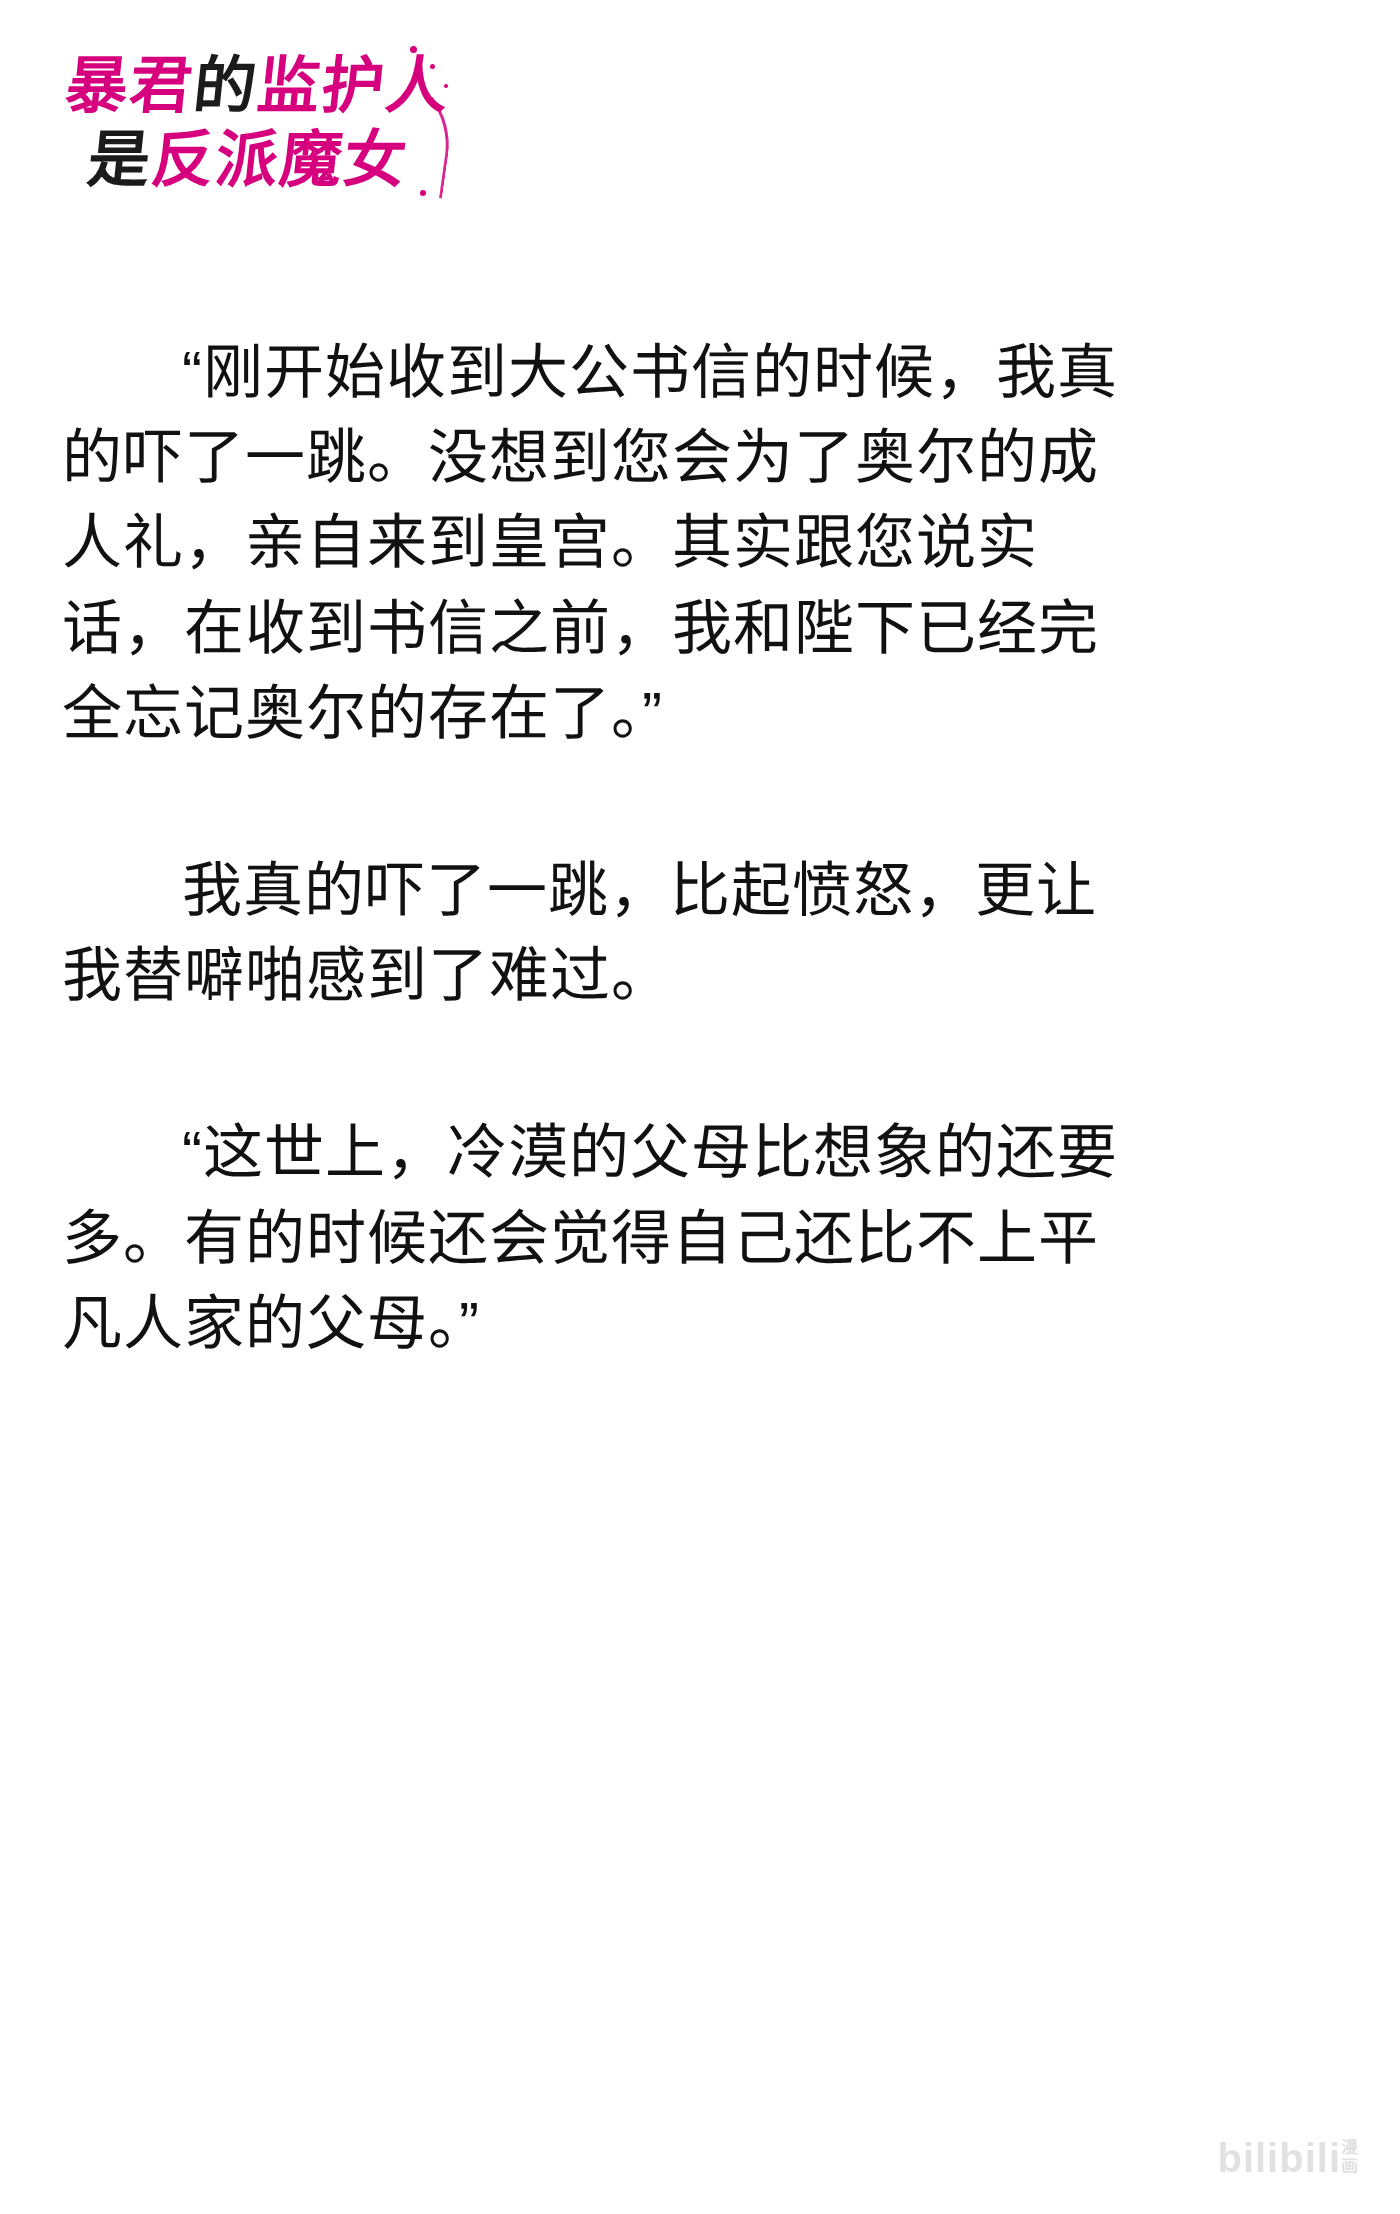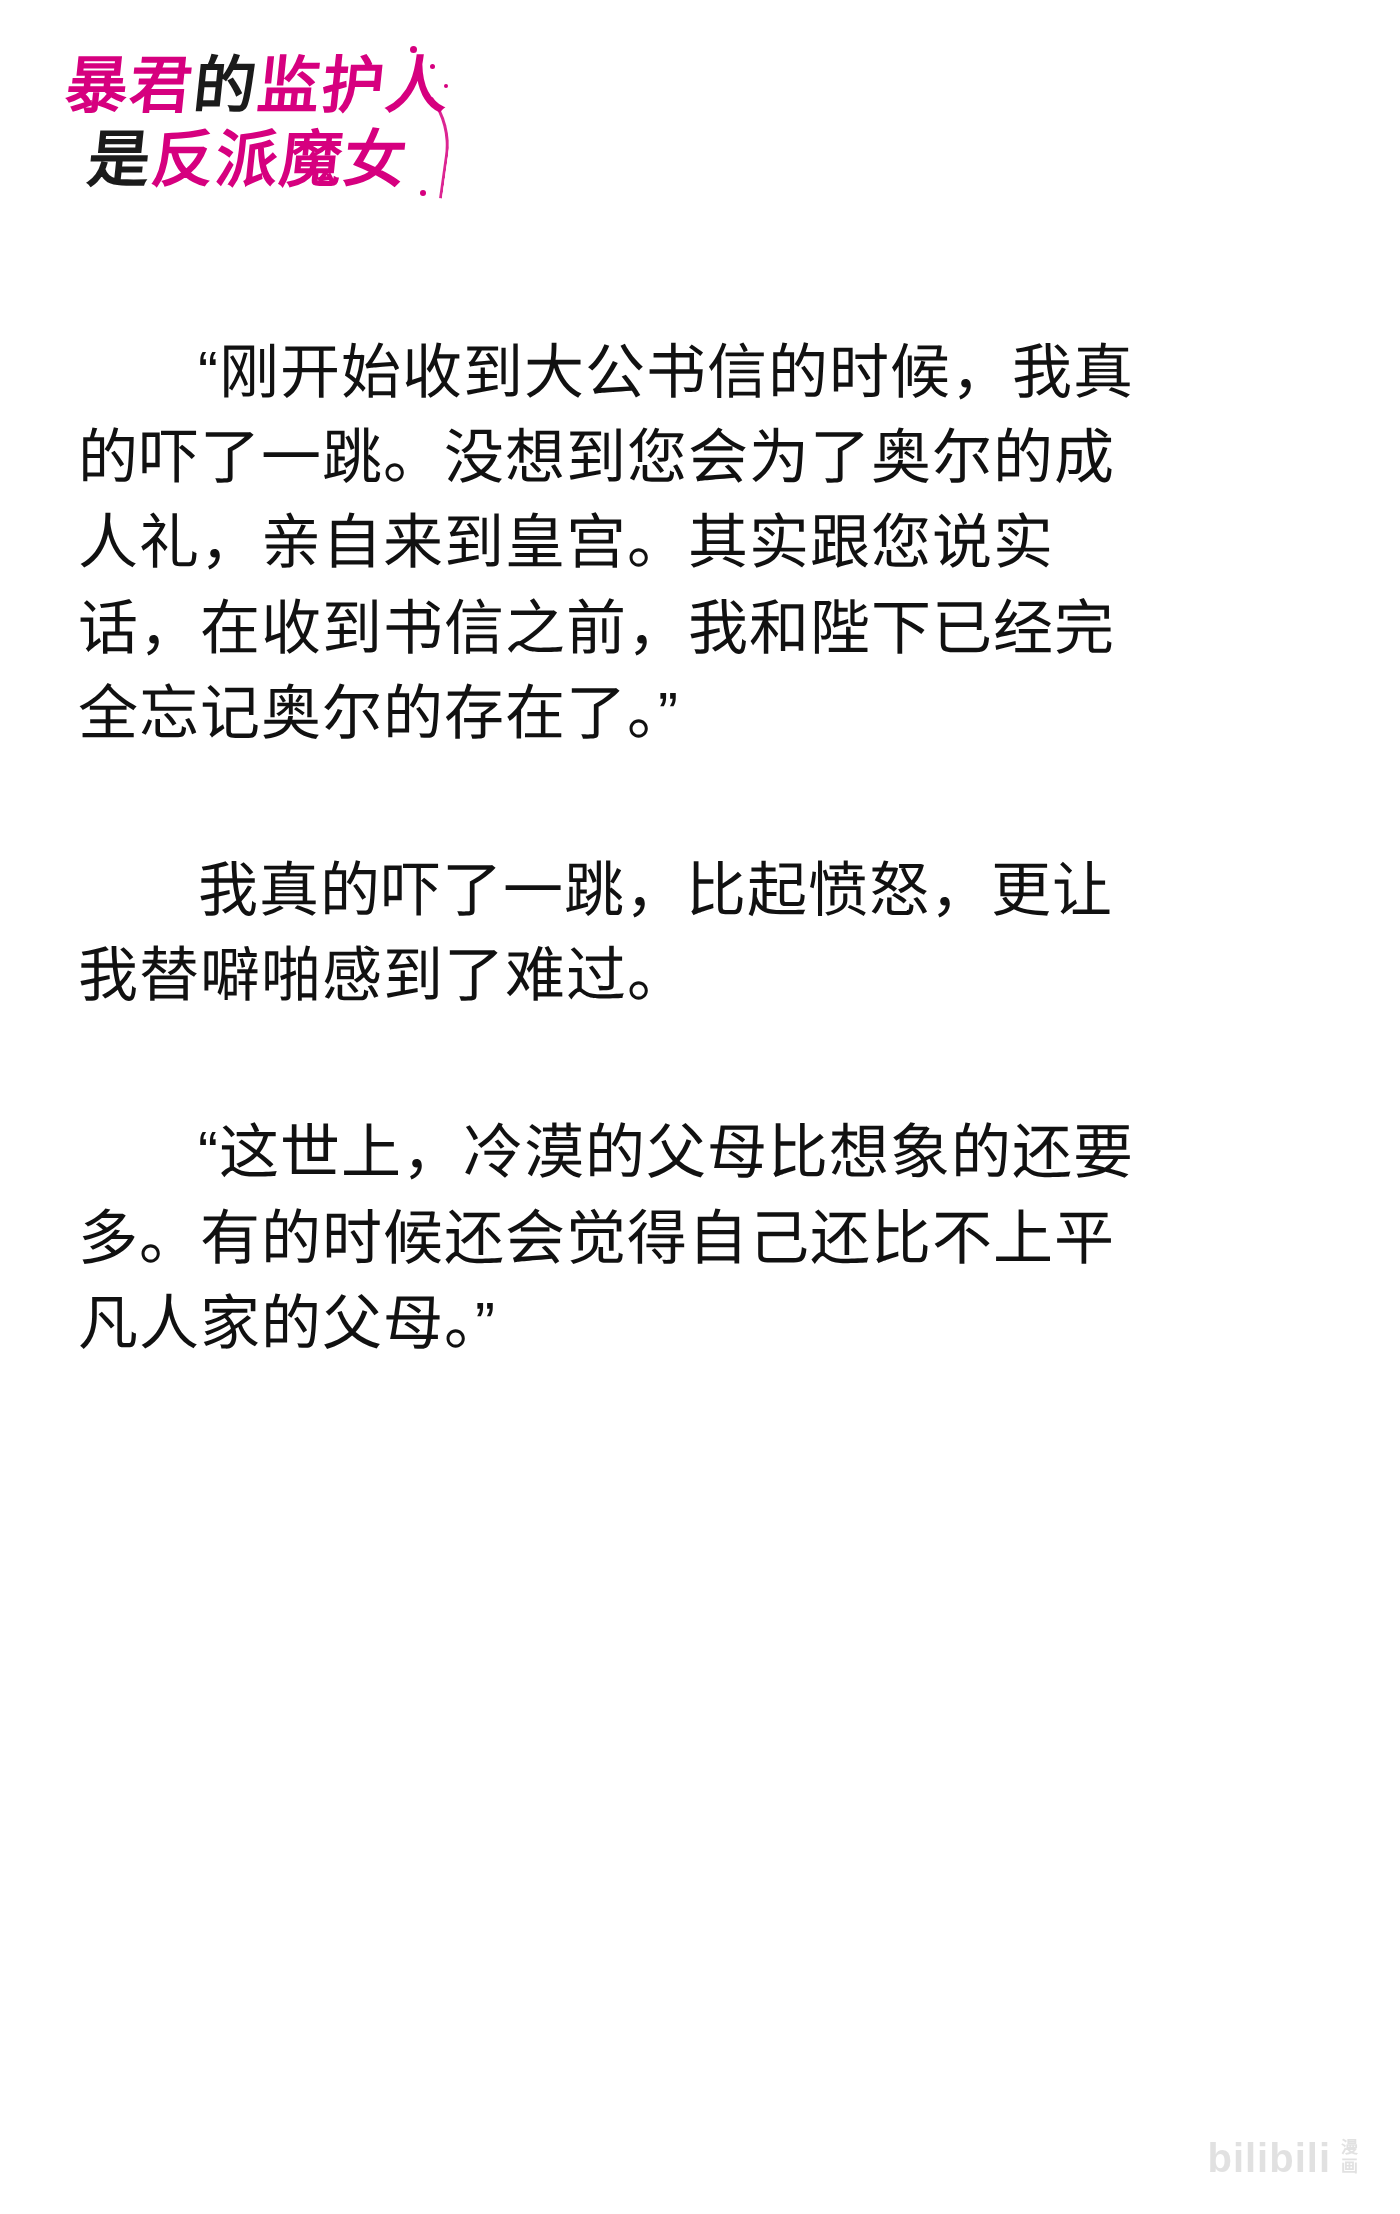--- a/index.html
+++ b/index.html
@@ -75,21 +75,21 @@
     border-top: 3px solid transparent;
     border-radius: 0 80px 0 0;
     transform: rotate(8deg);
     opacity: .85;
   }
 
   
   .content {
     position: absolute;
     top: 330px;
-    left: 16px;
+    left: 0;
     width: 1214px;
     padding: 0 62px 0 62px;
     box-sizing: border-box;
   }
   .para {
     font-family: "Liberation Sans", "DejaVu Sans", sans-serif;
     font-size: 60px;
     line-height: 1.42;
     color: #111111;
     letter-spacing: 1px;
@@ -100,21 +100,20 @@
   }
   .para:last-child { margin-bottom: 0; }
 
   
   .watermark {
     position: absolute;
     right: 42px;
     bottom: 36px;
     display: flex;
     align-items: flex-end;
-    gap: 10px;
     opacity: .22;
     user-select: none;
   }
   .wm-main {
     font-family: "Liberation Sans", "DejaVu Sans", sans-serif;
     font-size: 40px;
     font-weight: bold;
     letter-spacing: 1px;
     color: #7a7a7a;
     line-height: 1;

